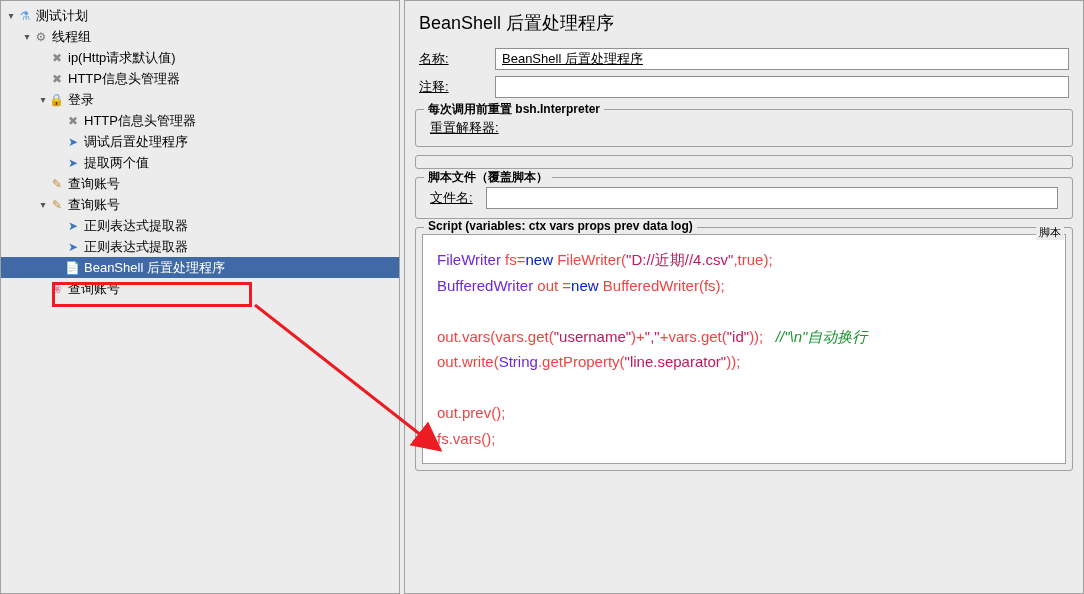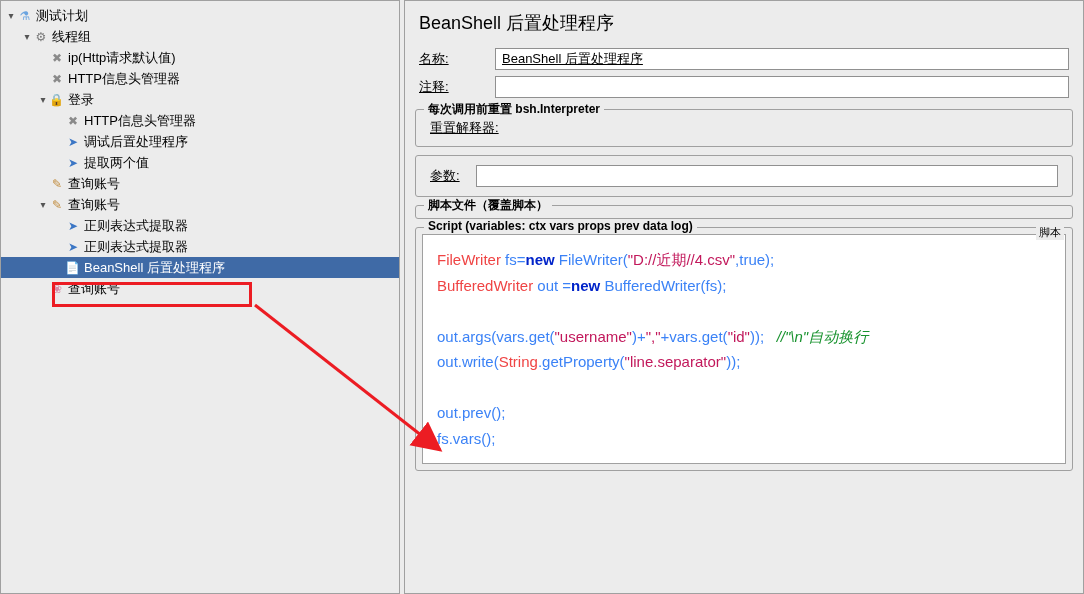--- a/index.html
+++ b/index.html
@@ -121,23 +121,23 @@
 .script-area {
   margin: 4px;
   background: #fff;
   border: 1px solid #a0a0a0;
   padding: 12px 14px;
   font-family: Arial, sans-serif;
   font-size: 15px;
   line-height: 1.7;
   min-height: 200px;
 }
-.sc { color: #3b82f6; }
-.sc-type { color: #ef4444; }
-.sc-kw { color: #0023c9; font-weight: bold; }
+.sc { color: #ef4444; }
+.sc-type { color: #6d28d9; }
+.sc-kw { color: #0023c9; font-weight: normal; }
 .sc-str { color: #c2185b; }
 .sc-comment { color: #17922d; font-style: italic; }
 
 .red-highlight-tree {
   position: absolute;
   border: 3px solid #ec1c23;
   pointer-events: none;
 }
 svg.annotation-arrow {
   position: absolute;
@@ -251,43 +251,43 @@
     </div>
 
     <div class="section-box">
       <div class="section-title">每次调用前重置 bsh.Interpreter</div>
       <div class="form-row">
         <span class="form-label">重置解释器:</span>
       </div>
     </div>
 
     <div class="section-box">
-      <div class="form-row">
-        <span class="form-label" style="min-width:40px">参数:</span>
-        <input class="form-input" value="" style="">
-      </div>
     </div>
 
     <div class="section-box">
       <div class="section-title">脚本文件（覆盖脚本）</div>
+      <div class="form-row">
+        <span class="form-label" style="min-width:50px">文件名:</span>
+        <input class="form-input" value="" style="">
+      </div>
     </div>
 
     <div class="section-box" style="padding:2px;">
       <div class="section-title">Script (variables: ctx vars props prev data log)</div>
       <div class="script-corner">脚本</div>
       <div class="script-area highlight-box-red">
         <div>
           <span class="sc-type">FileWriter</span><span class="sc"> fs=</span><span class="sc-kw">new</span><span class="sc"> FileWriter(</span><span class="sc-str">"D://近期//4.csv"</span><span class="sc">,true);</span>
         </div>
         <div>
           <span class="sc-type">BufferedWriter</span><span class="sc"> out =</span><span class="sc-kw">new</span><span class="sc"> BufferedWriter(fs);</span>
         </div>
         <div>&nbsp;</div>
         <div>
-          <span class="sc">out.args(vars.get(</span><span class="sc-str">"username"</span><span class="sc">)+</span><span class="sc-str">","</span><span class="sc">+vars.get(</span><span class="sc-str">"id"</span><span class="sc">));</span>&nbsp;&nbsp;&nbsp;<span class="sc-comment">//"\n"自动换行</span>
+          <span class="sc">out.vars(vars.get(</span><span class="sc-str">"username"</span><span class="sc">)+</span><span class="sc-str">","</span><span class="sc">+vars.get(</span><span class="sc-str">"id"</span><span class="sc">));</span>&nbsp;&nbsp;&nbsp;<span class="sc-comment">//"\n"自动换行</span>
         </div>
         <div>
           <span class="sc">out.write(</span><span class="sc-type">String</span><span class="sc">.getProperty(</span><span class="sc-str">"line.separator"</span><span class="sc">));</span>
         </div>
         <div>&nbsp;</div>
         <div><span class="sc">out.prev();</span></div>
         <div><span class="sc">fs.vars();</span></div>
       </div>
     </div>
   </div>

